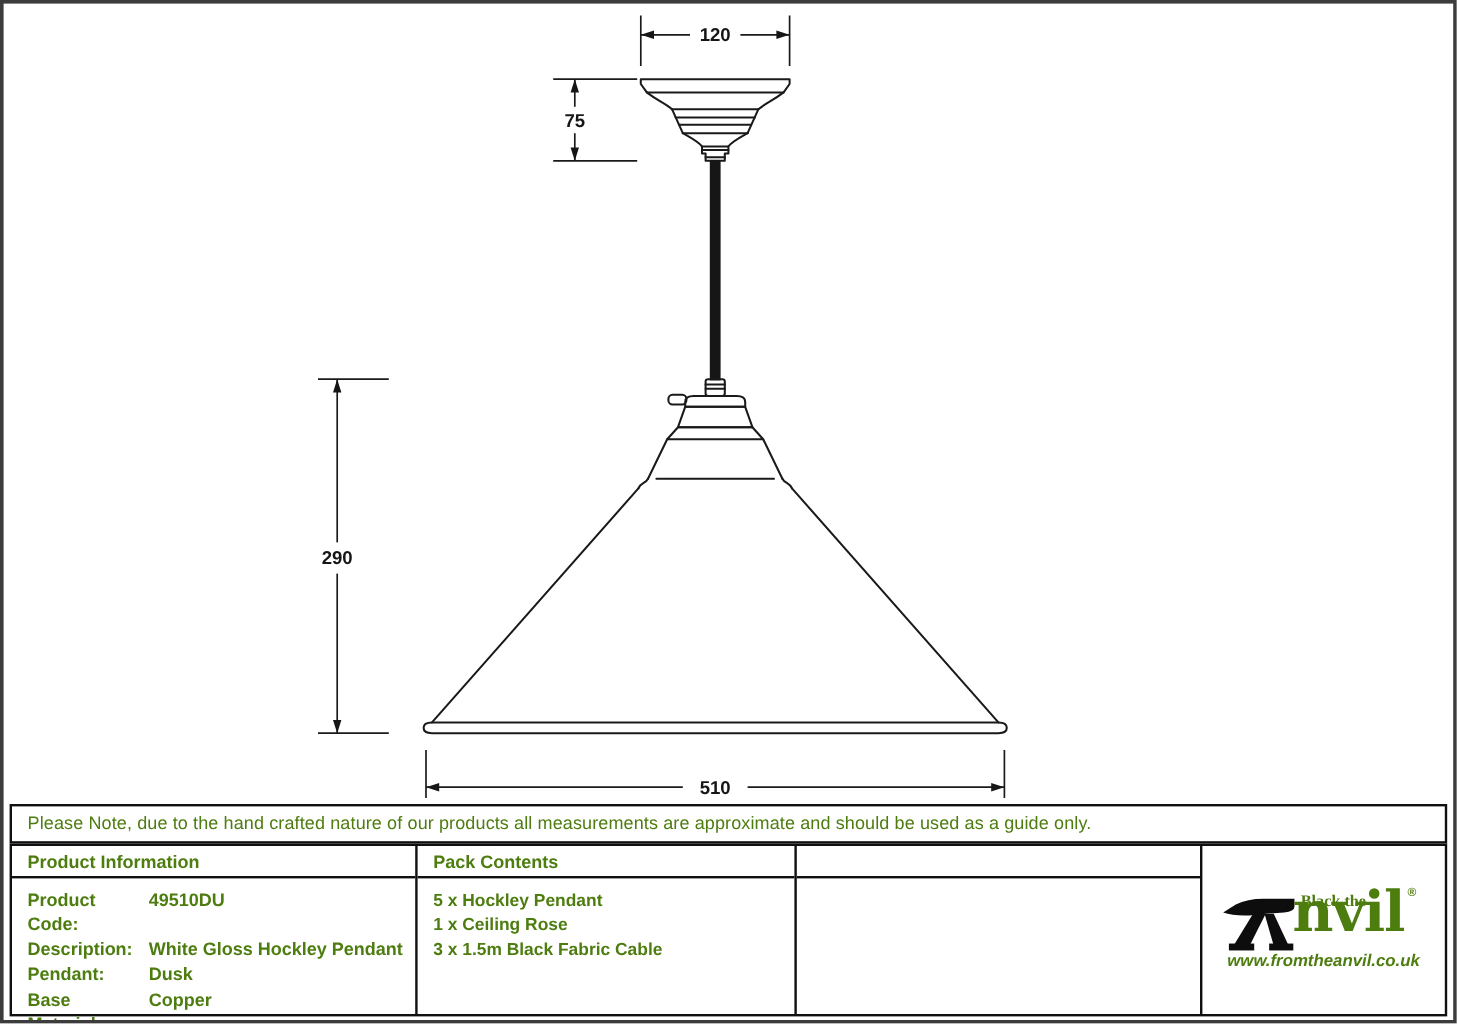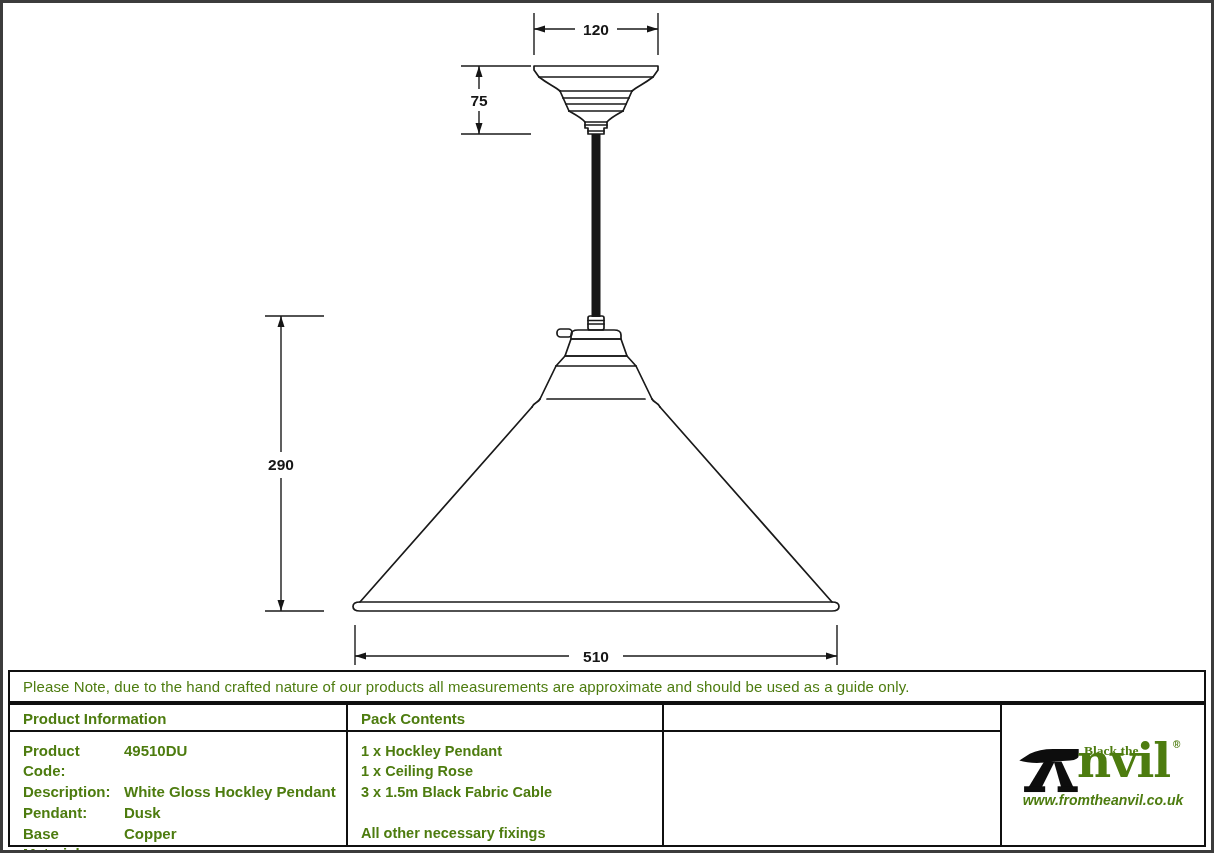--- a/index.html
+++ b/index.html
@@ -184,24 +184,23 @@
         <div class="kv-row">
           <span class="kv-label">Base Material:</span>
           <span class="kv-value">Copper</span>
         </div>
       </div>
     </div>
 
     <div class="cell b c2">
       <div class="cell-header">Pack Contents</div>
       <div class="pack-body">
-        <div class="pack-line">1 x Hockley Pendant</div>
+        <div class="pack-line">5 x Hockley Pendant</div>
         <div class="pack-line">1 x Ceiling Rose</div>
         <div class="pack-line">3 x 1.5m Black Fabric Cable</div>
-        <div class="pack-footer">All other necessary fixings</div>
       </div>
     </div>
 
     <div class="cell b c3">
       <div class="cell-header"></div>
     </div>
 
     <div class="cell c4">
       <div class="logo">
         <svg class="anvil-svg" width="62" height="46" viewBox="0 0 64 48">

